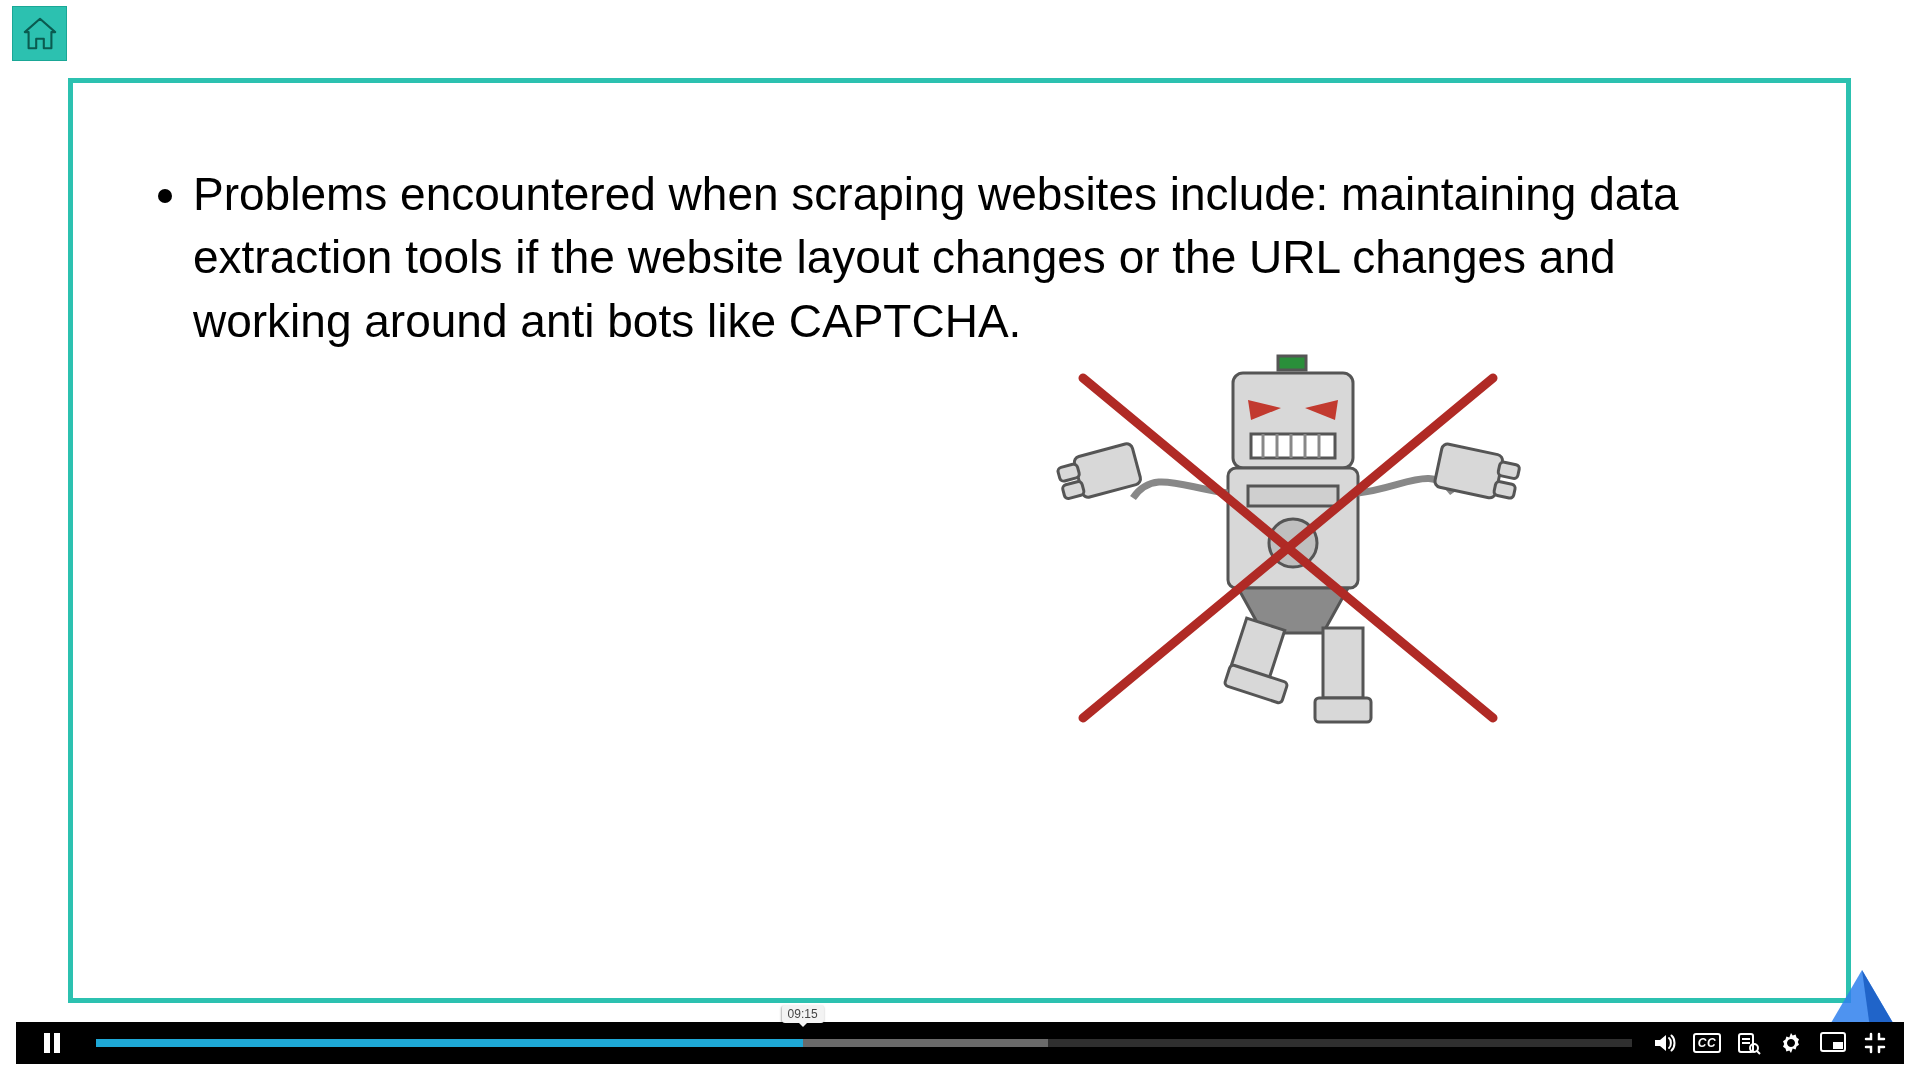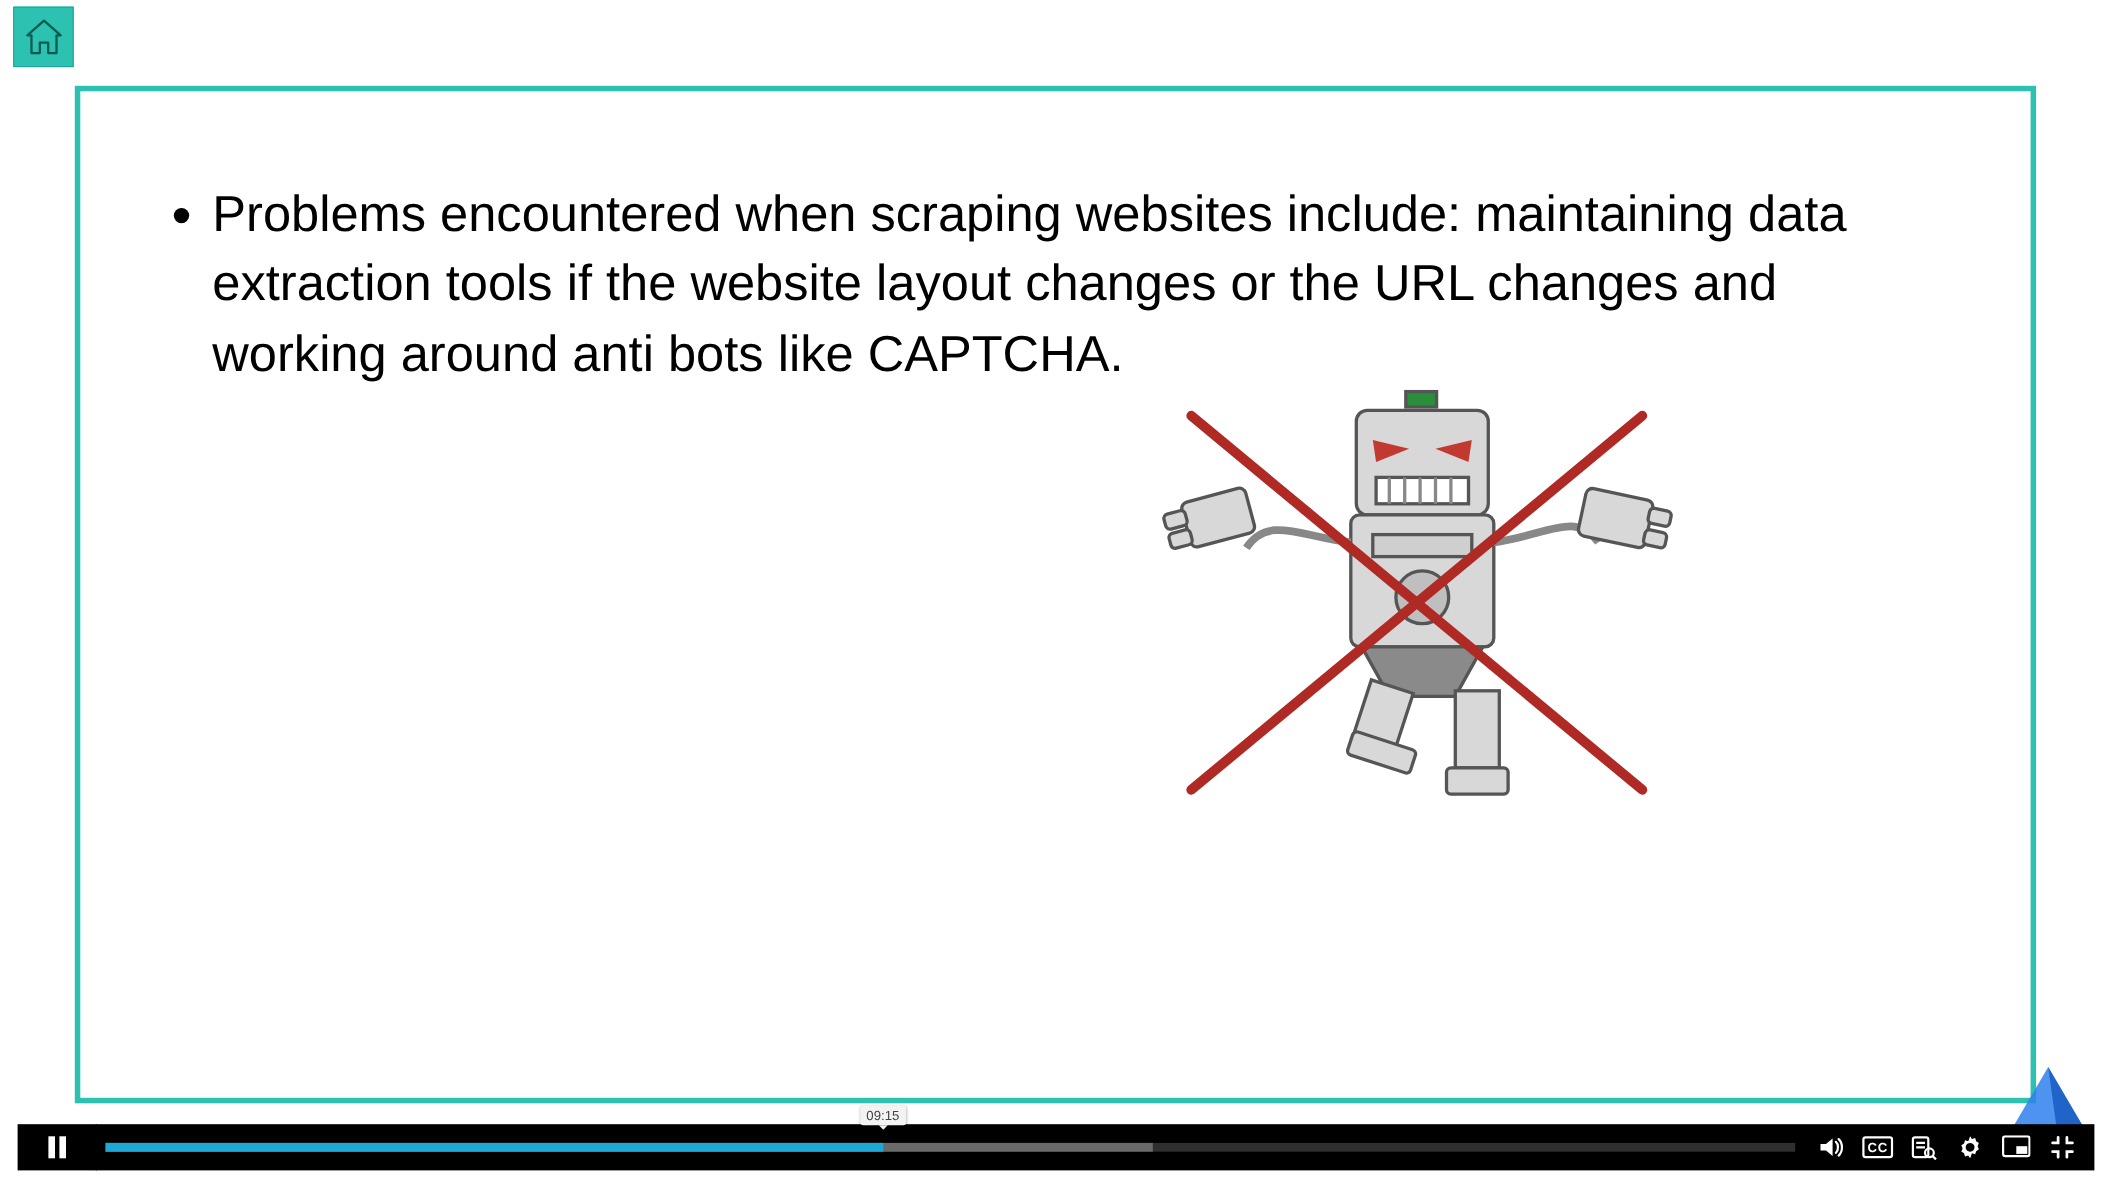--- a/index.html
+++ b/index.html
@@ -97,20 +97,21 @@
       border:4px solid transparent;
       border-top-color:#f3f3f3;
     }
     .ctrl-group {
       display:flex; align-items:center; gap:4px; padding:0 10px 0 6px;
     }
     .ctrl-btn {
       width:38px; height:36px;
       display:flex; align-items:center; justify-content:center;
       cursor:pointer;
+      font-style:italic;
     }
     .cc-box {
       border:2px solid #fff; border-radius:3px;
       font-size:12px; font-weight:bold; padding:1px 3px;
       letter-spacing:0.5px;
     }
   </style>
 </head>
 <body>
 

